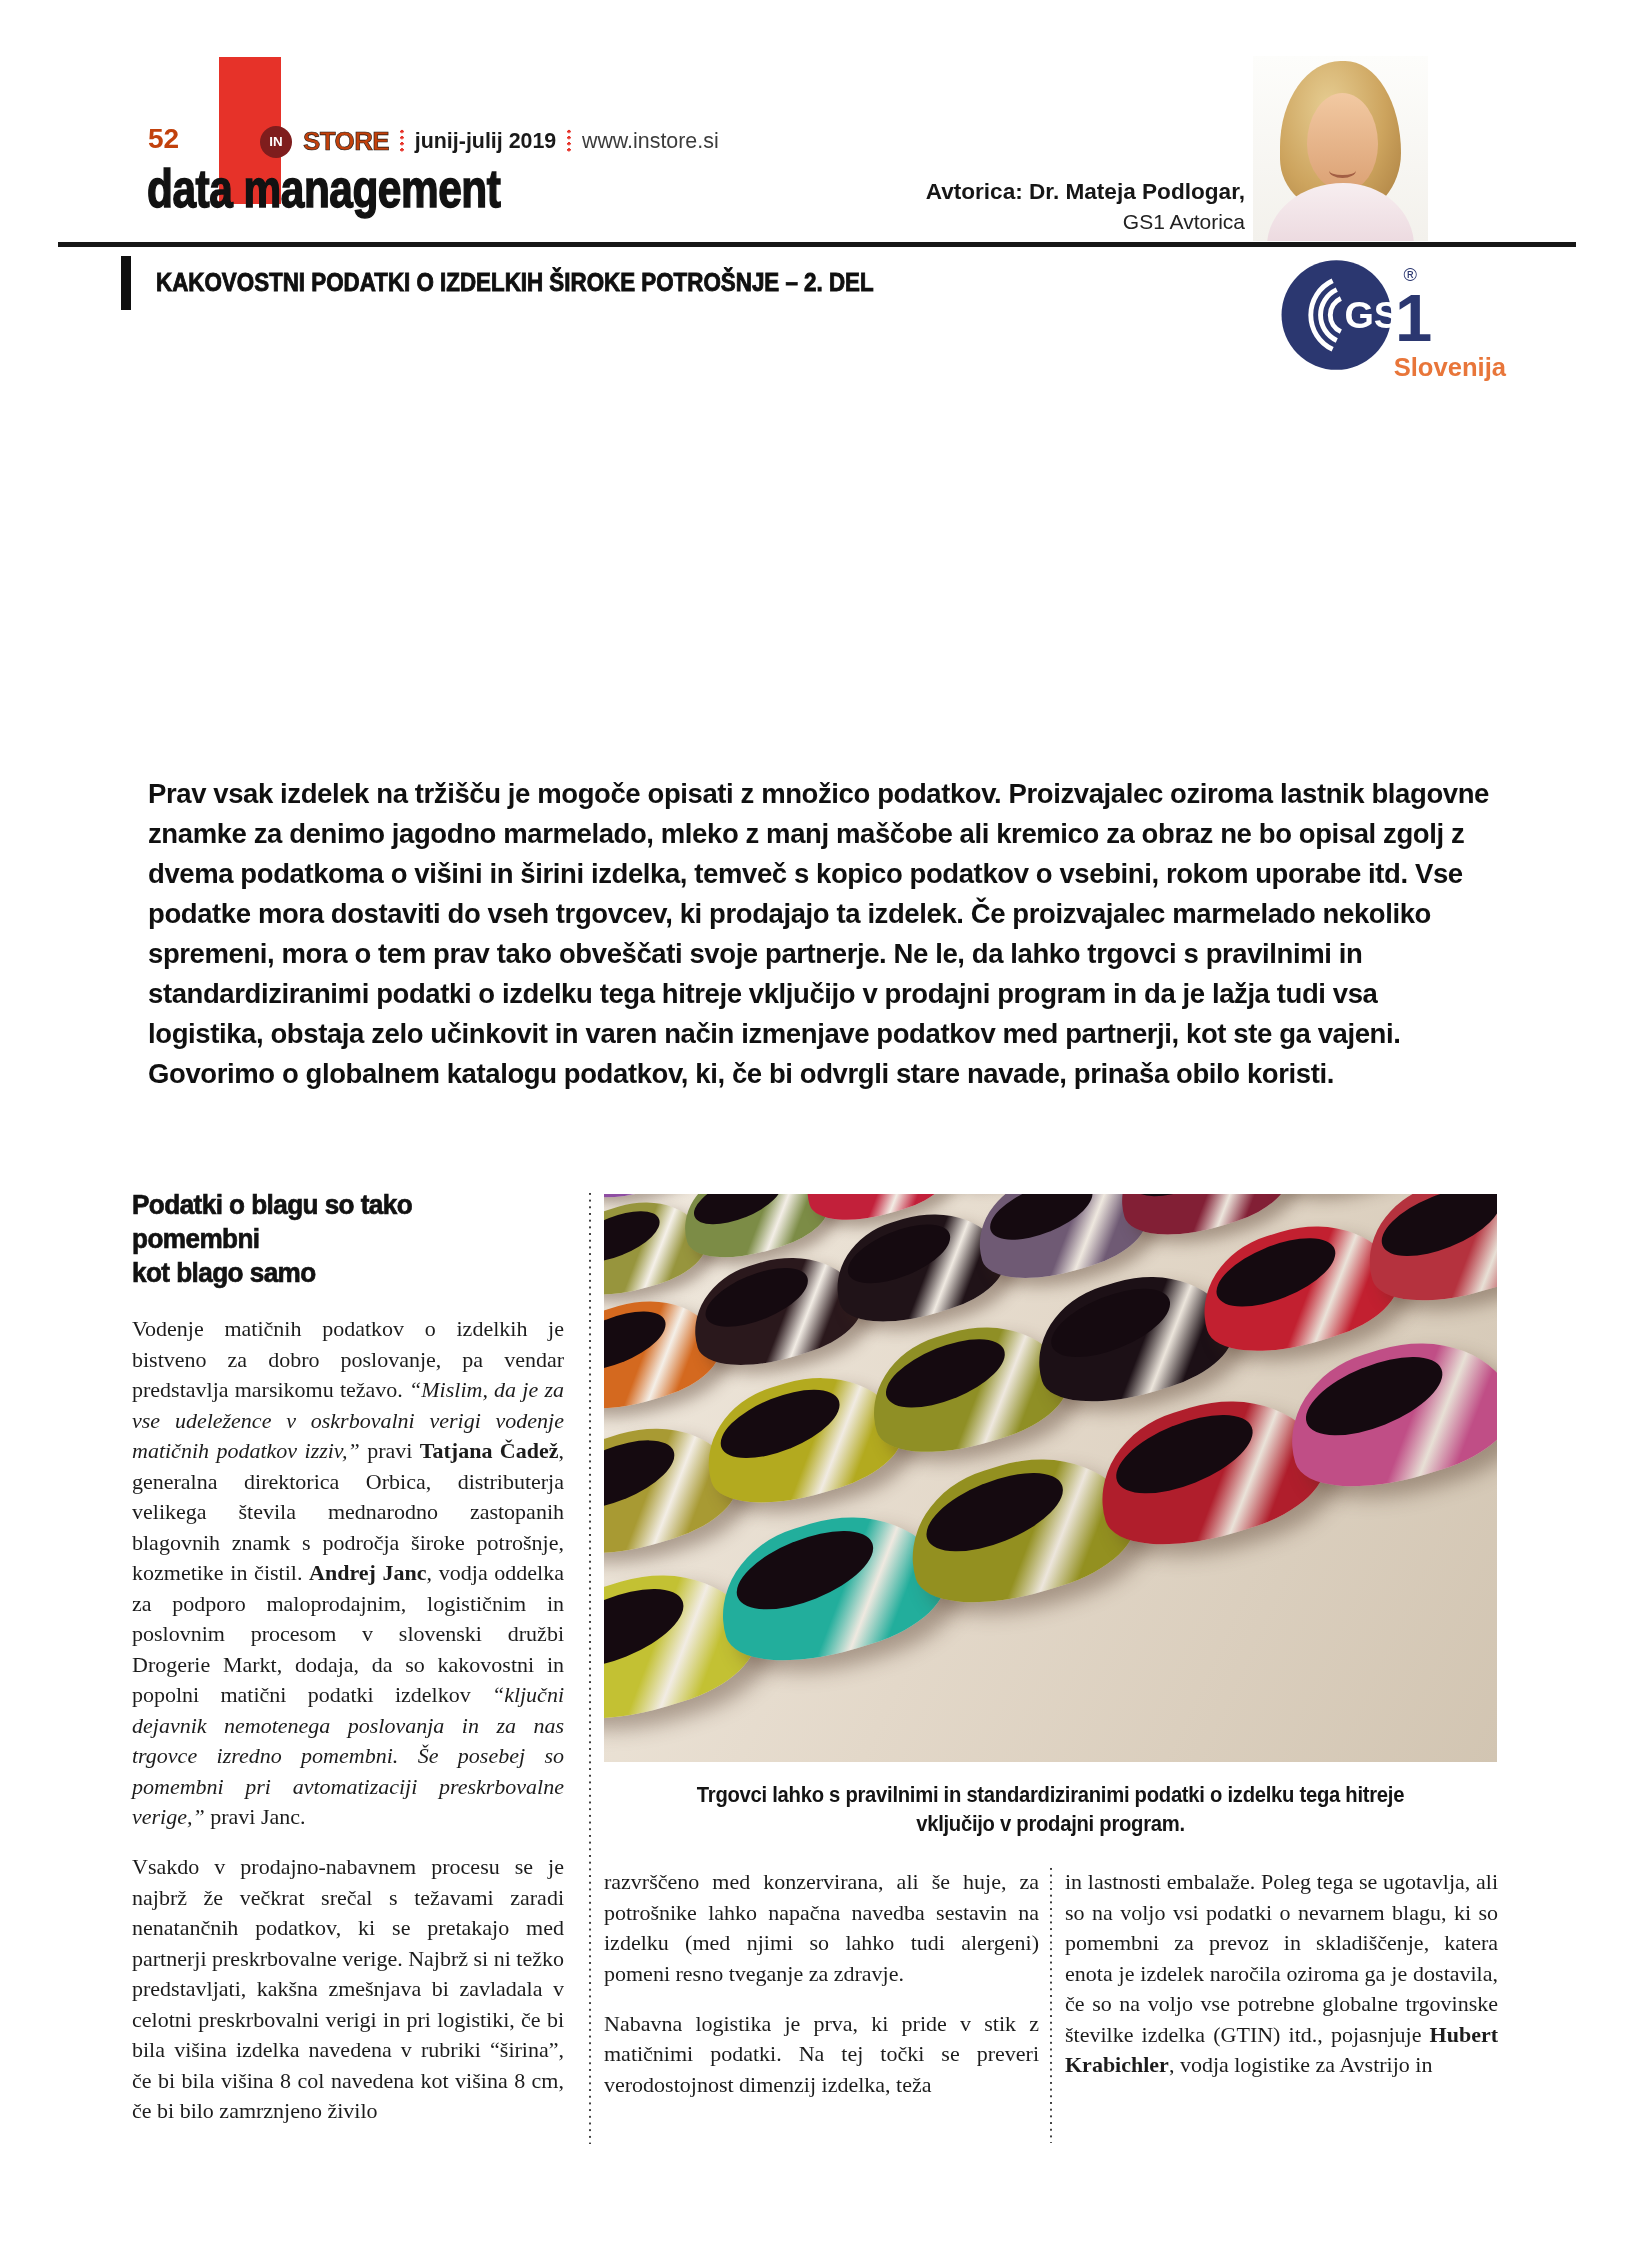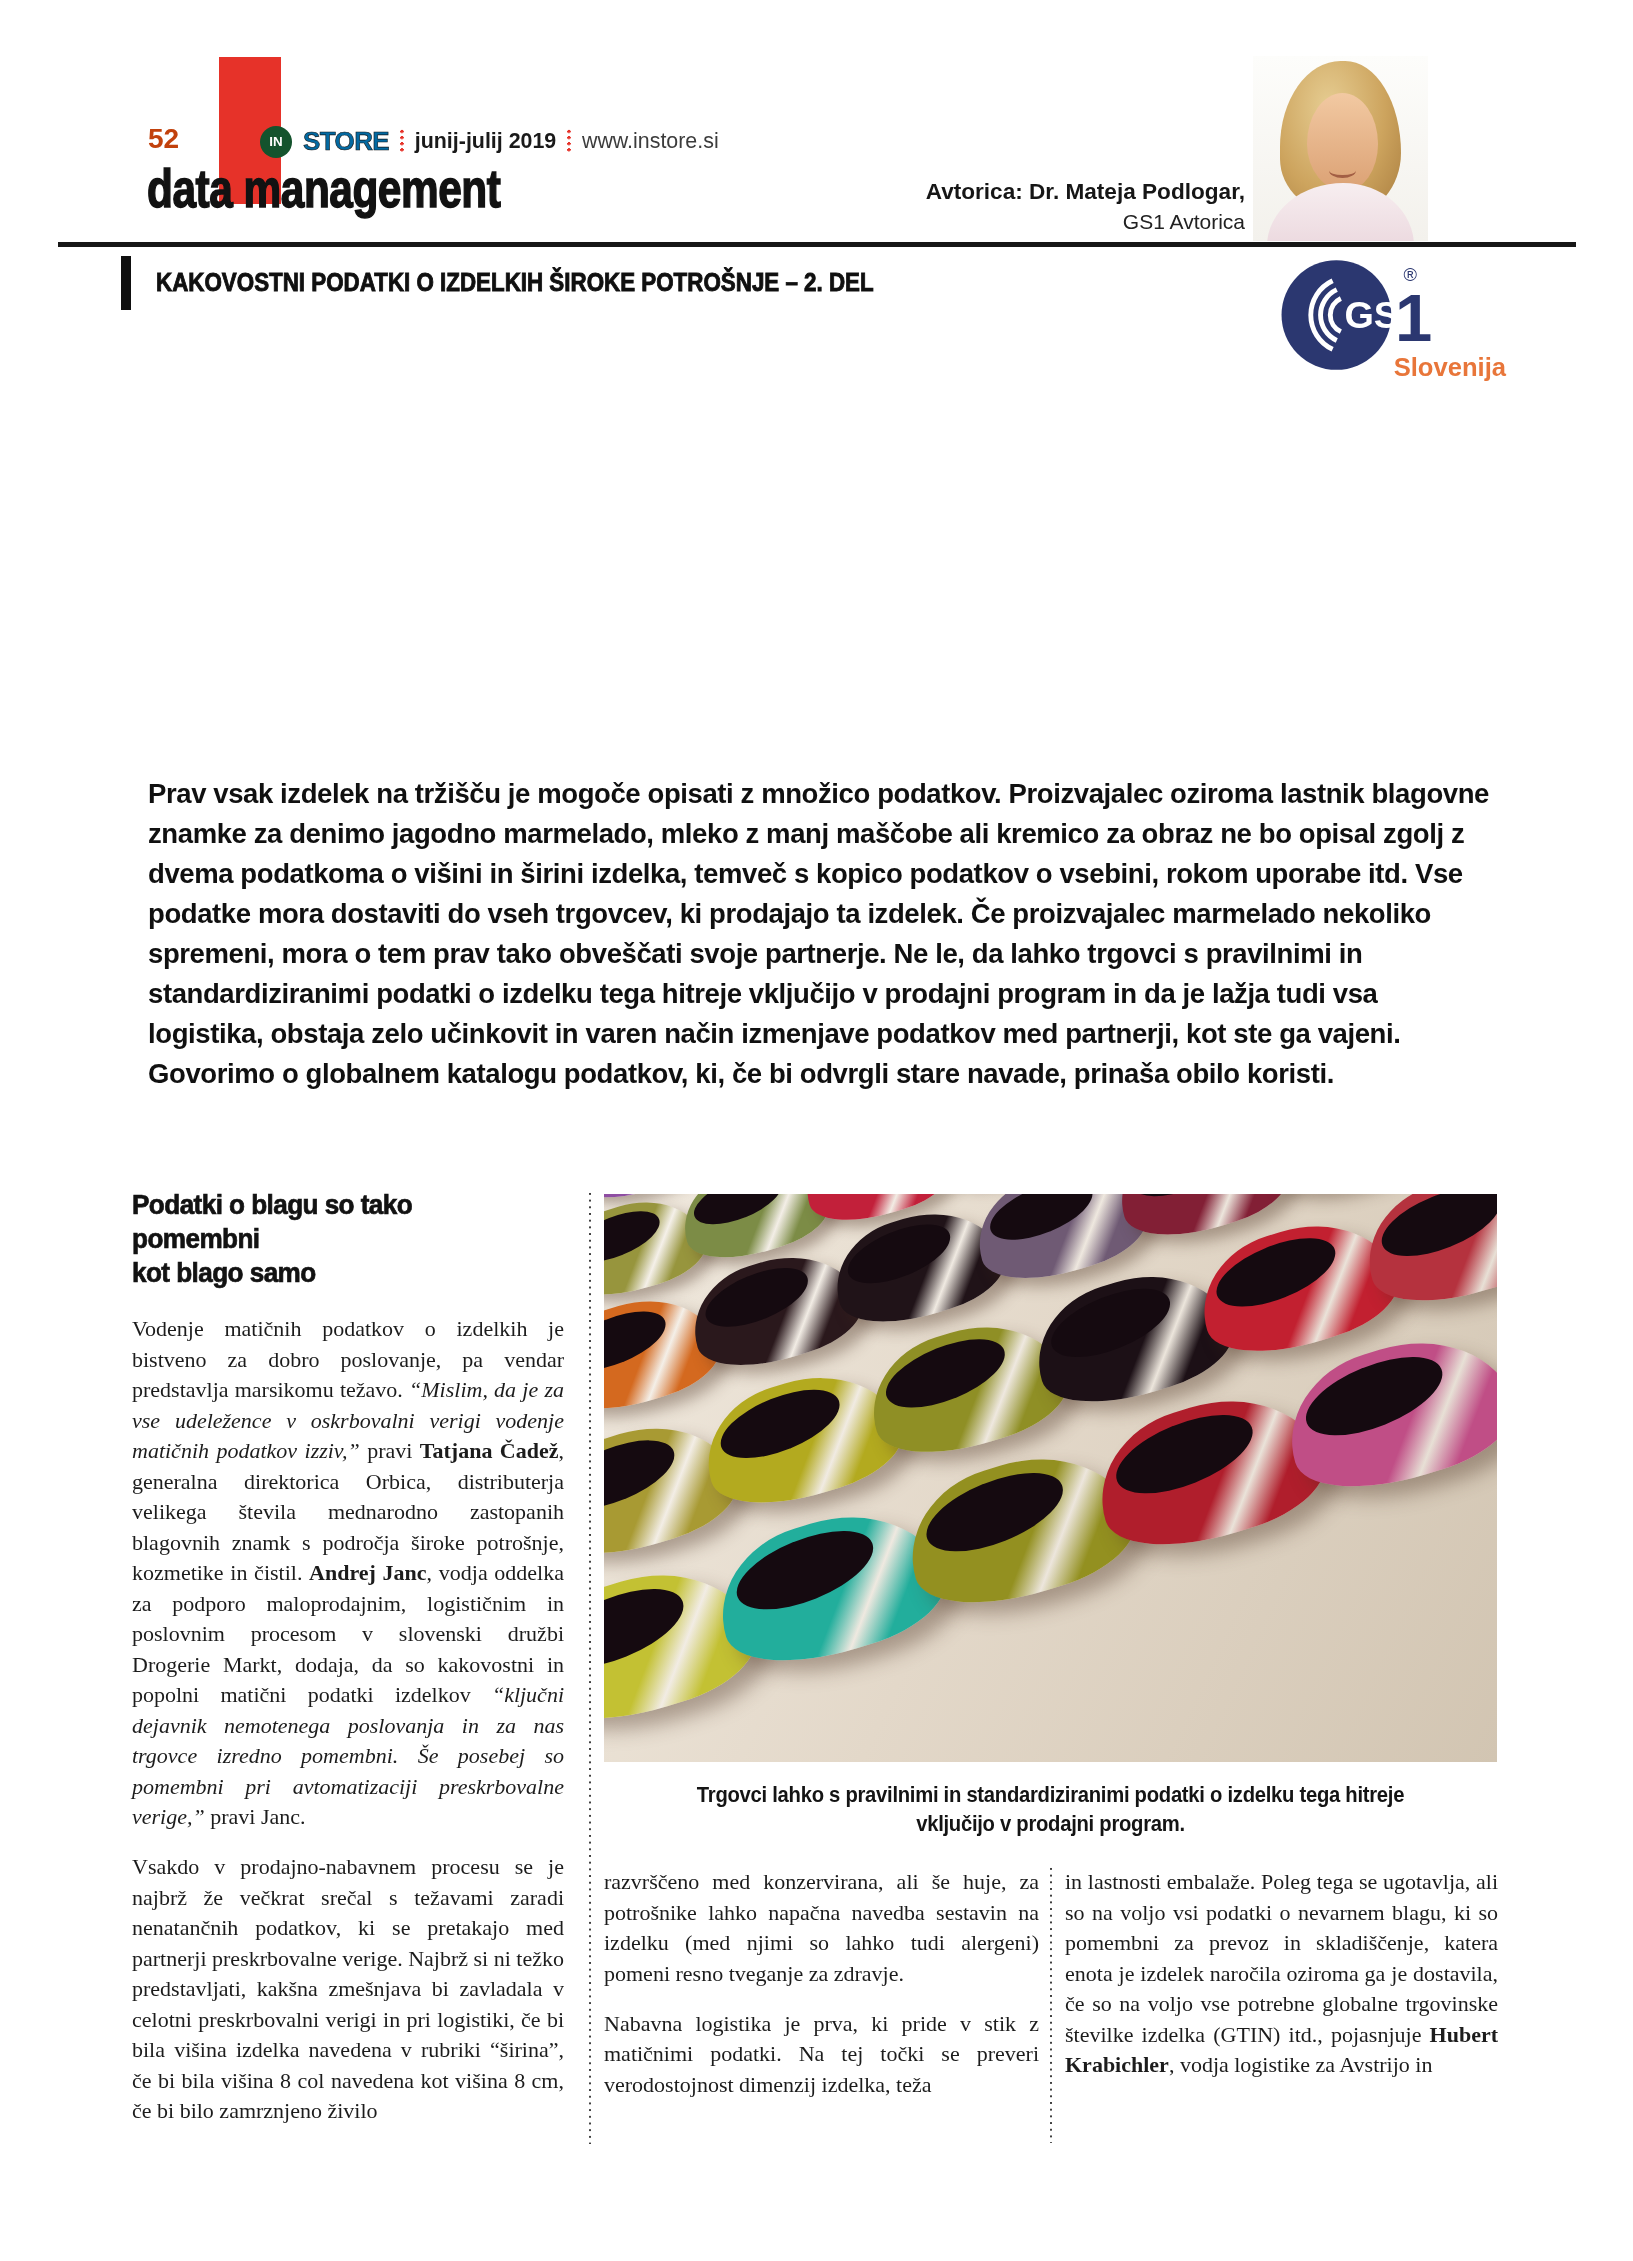--- a/index.html
+++ b/index.html
@@ -3,23 +3,23 @@
 <meta charset="utf-8">
 <style>
   html,body{margin:0;padding:0;background:#8a8a8a;}
   .page{position:relative;width:1634px;height:2261px;background:#ffffff;overflow:hidden;
         font-family:"Liberation Sans",sans-serif;color:#161616;}
 
   
   .page-num{position:absolute;left:148px;top:123px;font-size:28px;font-weight:700;color:#c2410c;}
   .red-block{position:absolute;left:219px;top:57px;width:62px;height:147px;background:#e63229;}
   .logo-row{position:absolute;left:260px;top:125px;height:33px;display:flex;align-items:center;gap:11px;}
-  .in-circle{width:32px;height:32px;border-radius:50%;background:#14532d;color:#fff;display:flex;
+  .in-circle{width:32px;height:32px;border-radius:50%;background:#7f1d1d;color:#fff;display:flex;
              align-items:center;justify-content:center;font-size:13.4px;font-weight:700;flex:0 0 auto;}
-  .store{font-size:26px;font-weight:700;letter-spacing:-0.6px;color:#0369a1;-webkit-text-stroke:0.6px #141414;}
+  .store{font-size:26px;font-weight:700;letter-spacing:-0.6px;color:#c2410c;-webkit-text-stroke:0.6px #141414;}
   .issue{font-size:21.4px;font-weight:700;color:#1a1a1a;}
   .site{font-size:21.4px;font-weight:400;color:#3c3c3c;}
   .vdots-red{width:3.7px;height:24.4px;flex:0 0 auto;
      background-image:radial-gradient(circle at 1.8px 2.4px,#e63229 1.5px,rgba(0,0,0,0) 1.7px);
      background-size:3.7px 6.1px;background-repeat:repeat-y;}
   .section-title{position:absolute;left:147px;top:162px;font-size:53px;font-weight:700;line-height:1;
      letter-spacing:-0.6px;color:#121212;-webkit-text-stroke:1.5px #121212;
      transform:scaleX(.8);transform-origin:left top;white-space:nowrap;}
   .author{position:absolute;left:757px;top:179px;width:488px;text-align:right;}
   .author-name{font-size:22.6px;font-weight:700;color:#161616;}

